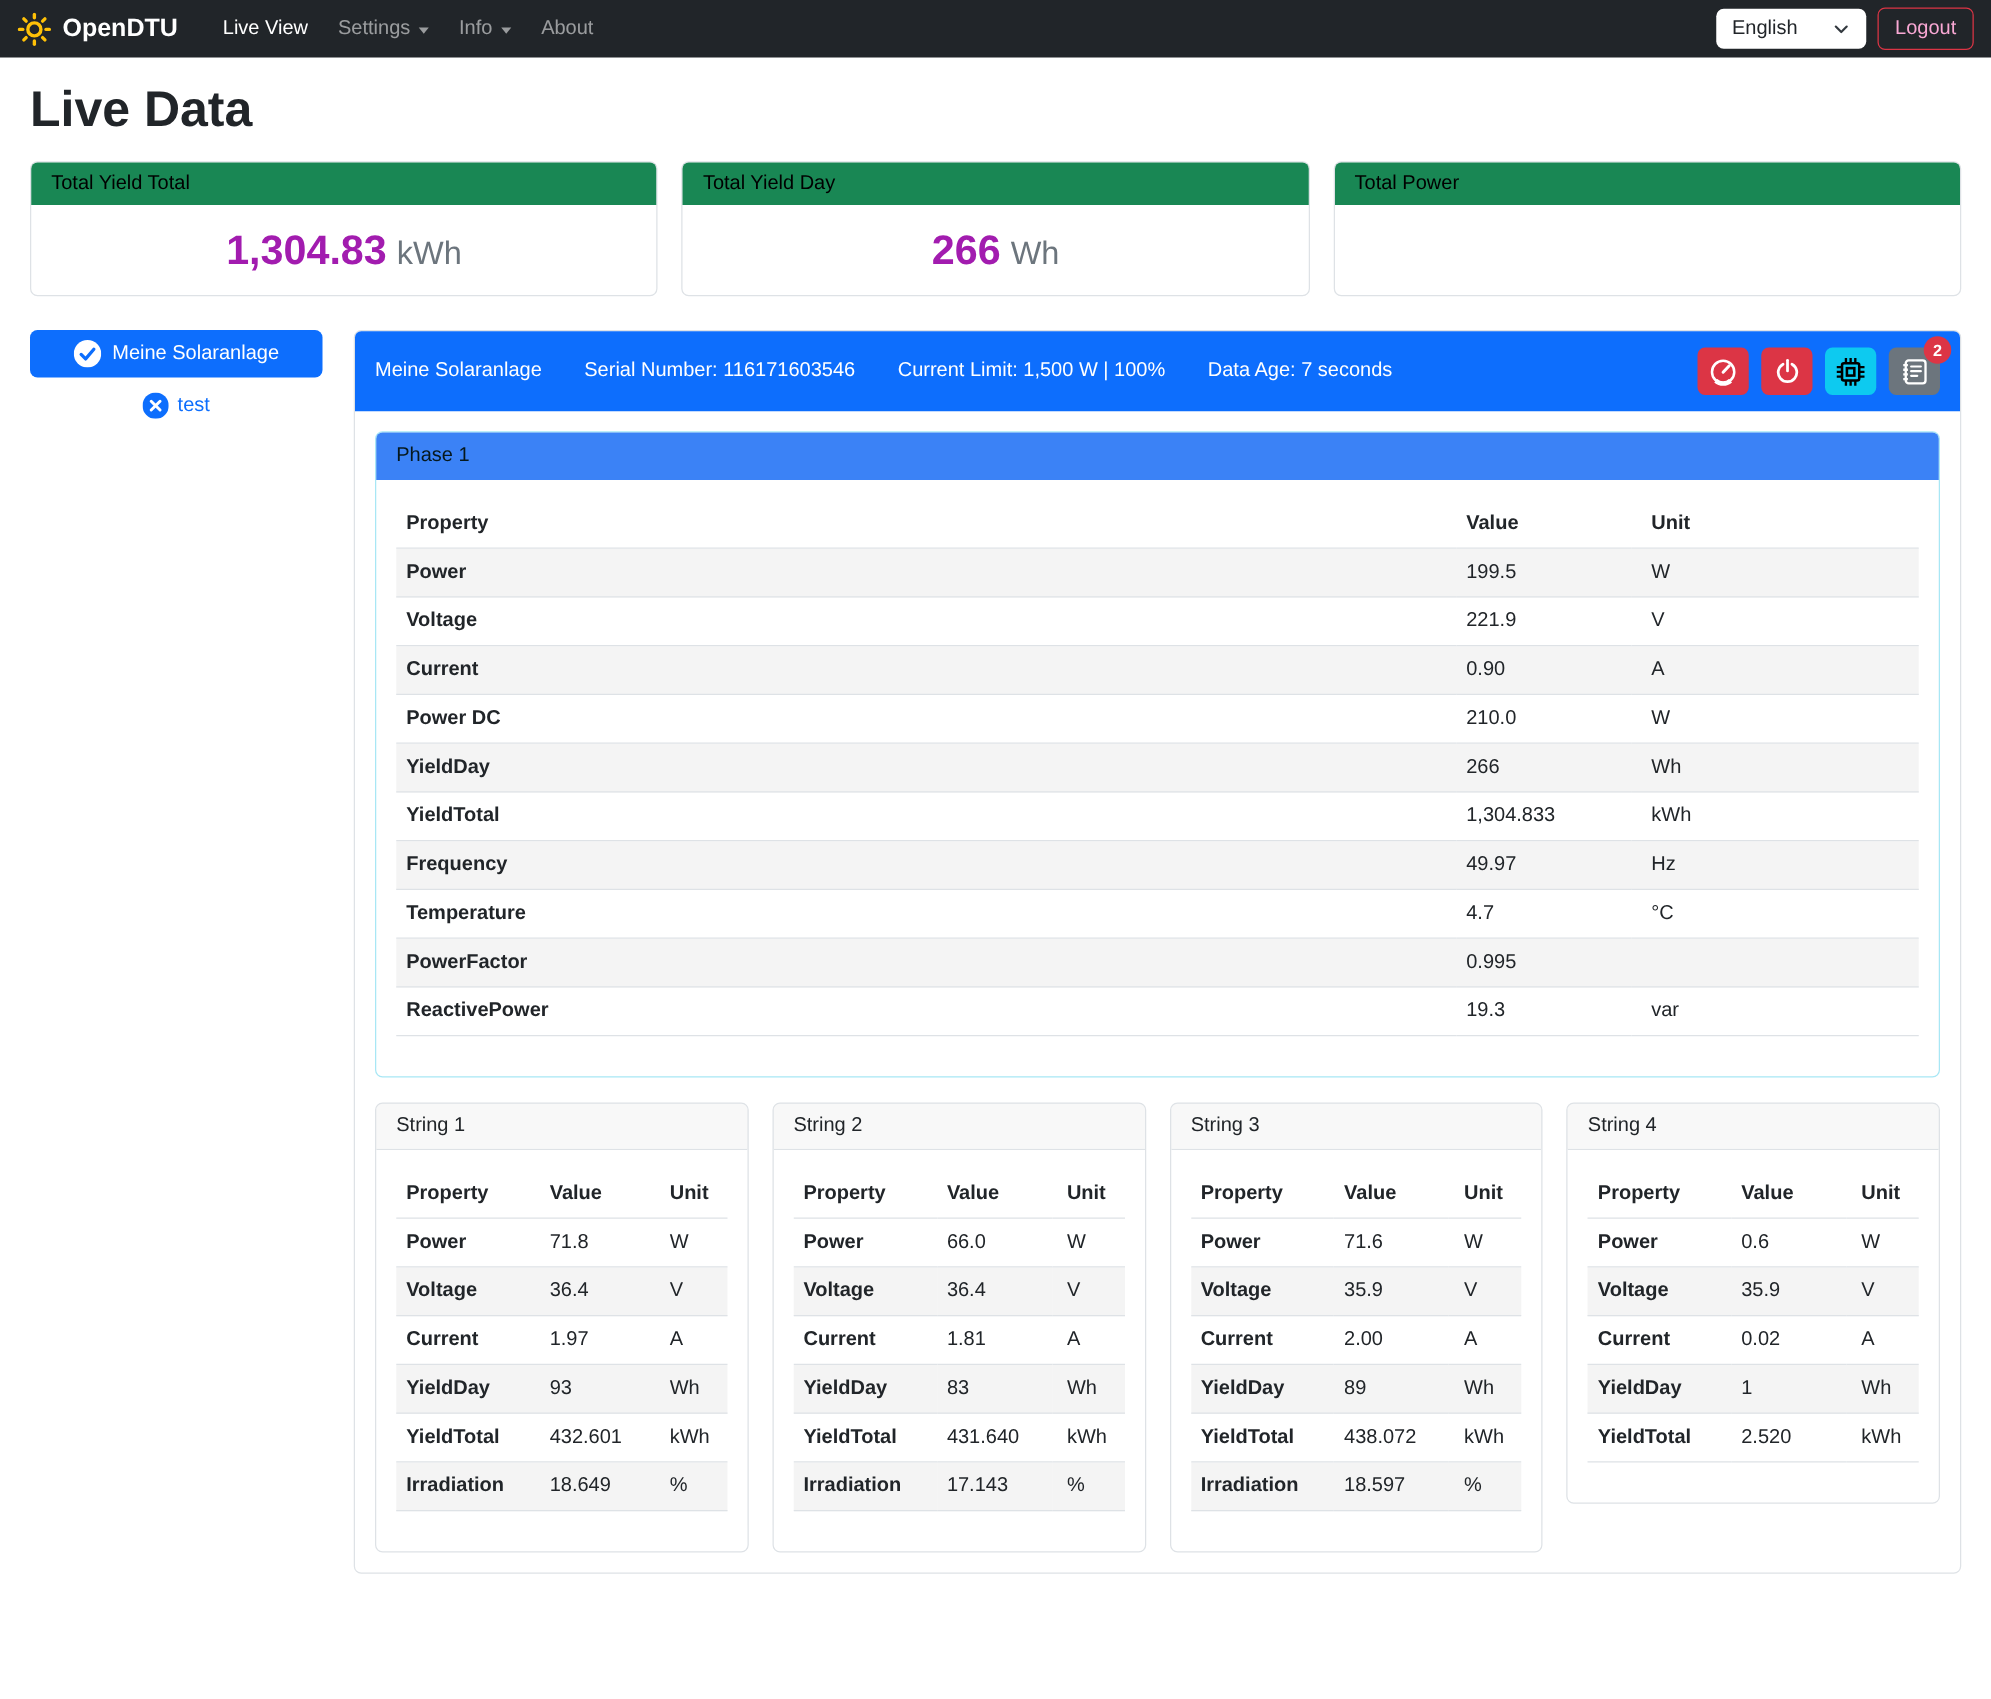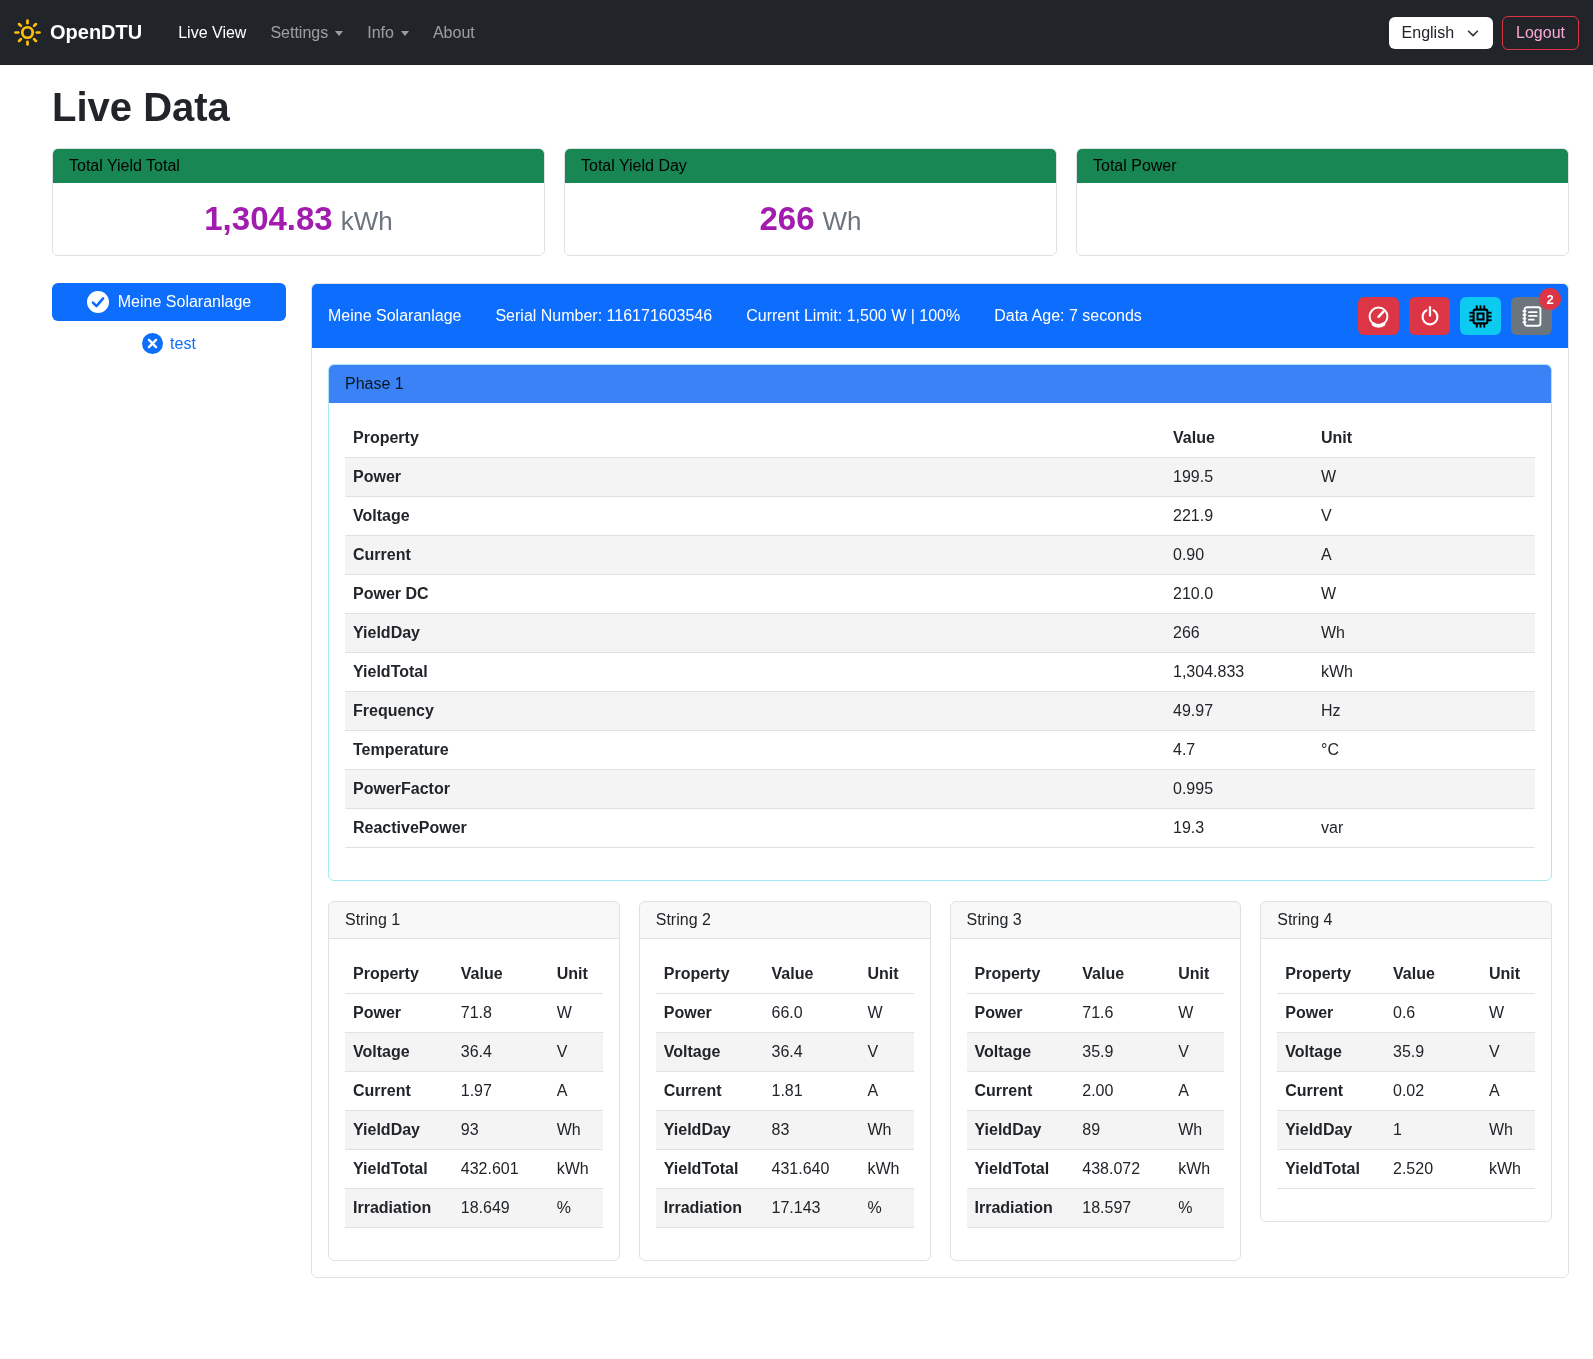--- a/index.html
+++ b/index.html
@@ -1,39 +1,39 @@
 <!DOCTYPE html>
 <html><head>
 <meta charset="utf-8">
 <style>
   * { box-sizing: border-box; }
   html,body { margin:0; padding:0; background:#fff; color:#212529;
     font-family:"Liberation Sans", sans-serif; font-size:16px; }
 
   
-  .navbar { background:#212529; height:65px; display:flex; align-items:center;
+  .navbar { background:#212529; height:46px; display:flex; align-items:center;
     padding:0 14px; }
   .brand { display:flex; align-items:center; gap:9px; color:#fff;
     font-size:20px; font-weight:600; }
   .nav-links { display:flex; align-items:center; margin-left:26px; gap:4px; }
   .nav-link { color:rgba(255,255,255,.55); padding:8px 10px; cursor:pointer;
     display:flex; align-items:center; gap:7px; }
   .nav-link.active { color:#fff; }
   .caret { width:0; height:0; border-left:4.5px solid transparent;
     border-right:4.5px solid transparent; border-top:5px solid currentColor;
     display:inline-block; margin-top:2px; }
   .nav-right { margin-left:auto; display:flex; align-items:center; gap:9px; }
   .lang-select { background:#fff; color:#212529; border-radius:6px;
-    padding:7px 13px; display:flex; align-items:center; gap:12px; cursor:pointer; }
+    padding:7px 13px; display:flex; align-items:center; gap:28px; cursor:pointer; }
   .logout-btn { background:transparent; border:1px solid #dc3545; color:#f9a8d4;
     border-radius:6px; padding:7px 13px; font-size:16px; cursor:pointer;
     font-family:inherit; }
 
   
-  .container { padding:16px 24px 30px;margin-left:28px; }
+  .container { padding:16px 24px 30px; }
   h1.page-title { font-size:40px; font-weight:700; margin:4px 0 18px; }
 
   
   .summary-row { display:grid; grid-template-columns:repeat(3,1fr); gap:19px;
     margin-bottom:27px; }
   .card { border:1px solid #dee2e6; border-radius:6px; background:#fff; }
   .card > .chd { border-radius:5px 5px 0 0; }
   .chd-success { background:#198754; color:#000000; padding:8px 16px; }
   .summary-body { padding:17px 16px; text-align:center; }
   .summary-value { font-size:33px; font-weight:700; color:#a21caf; }

